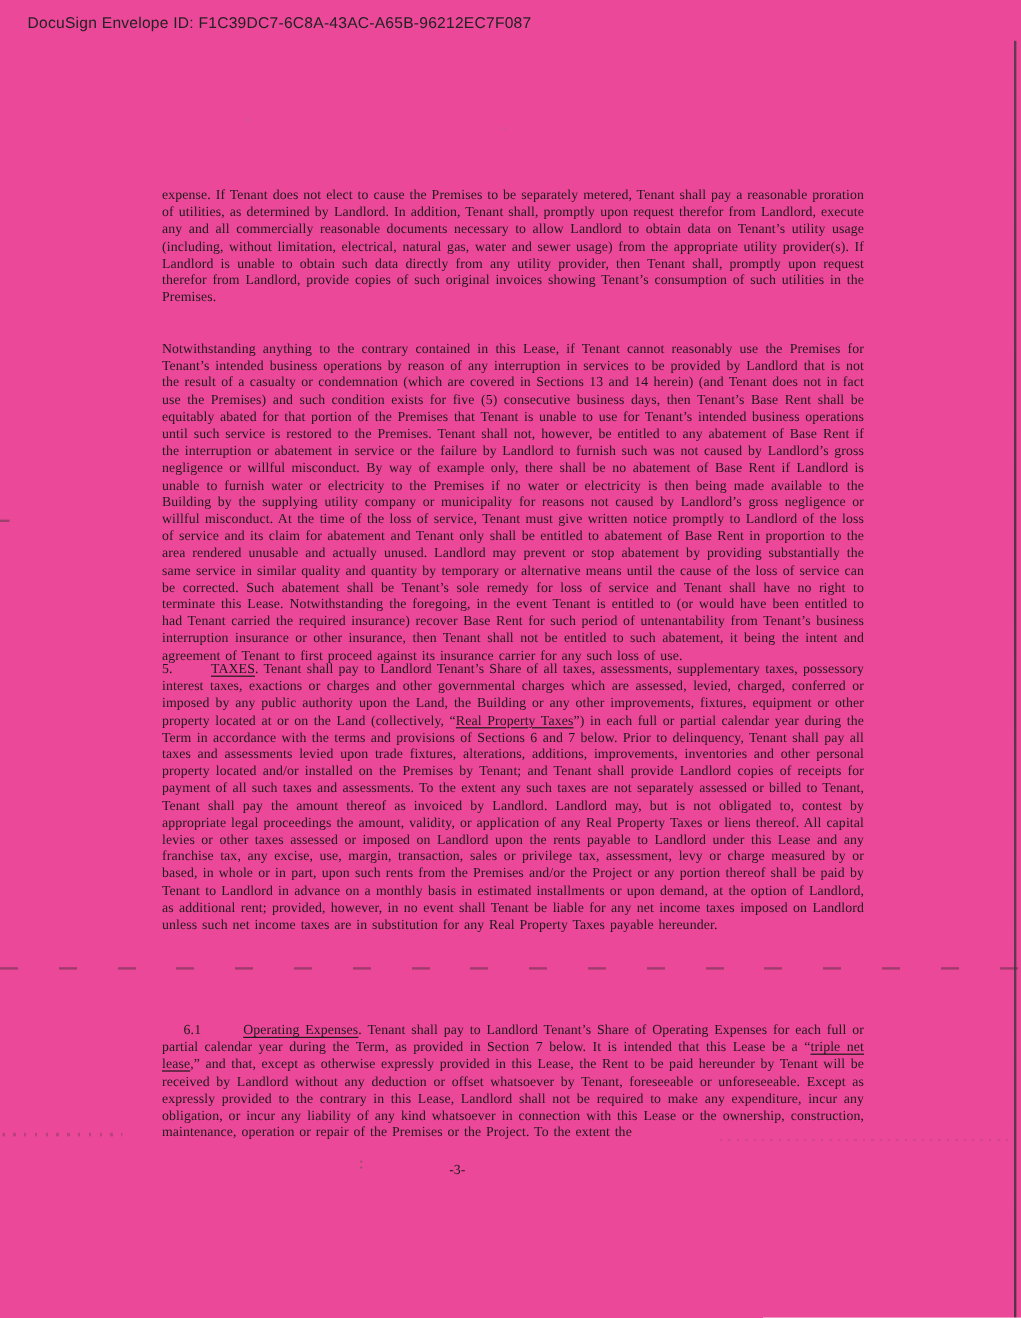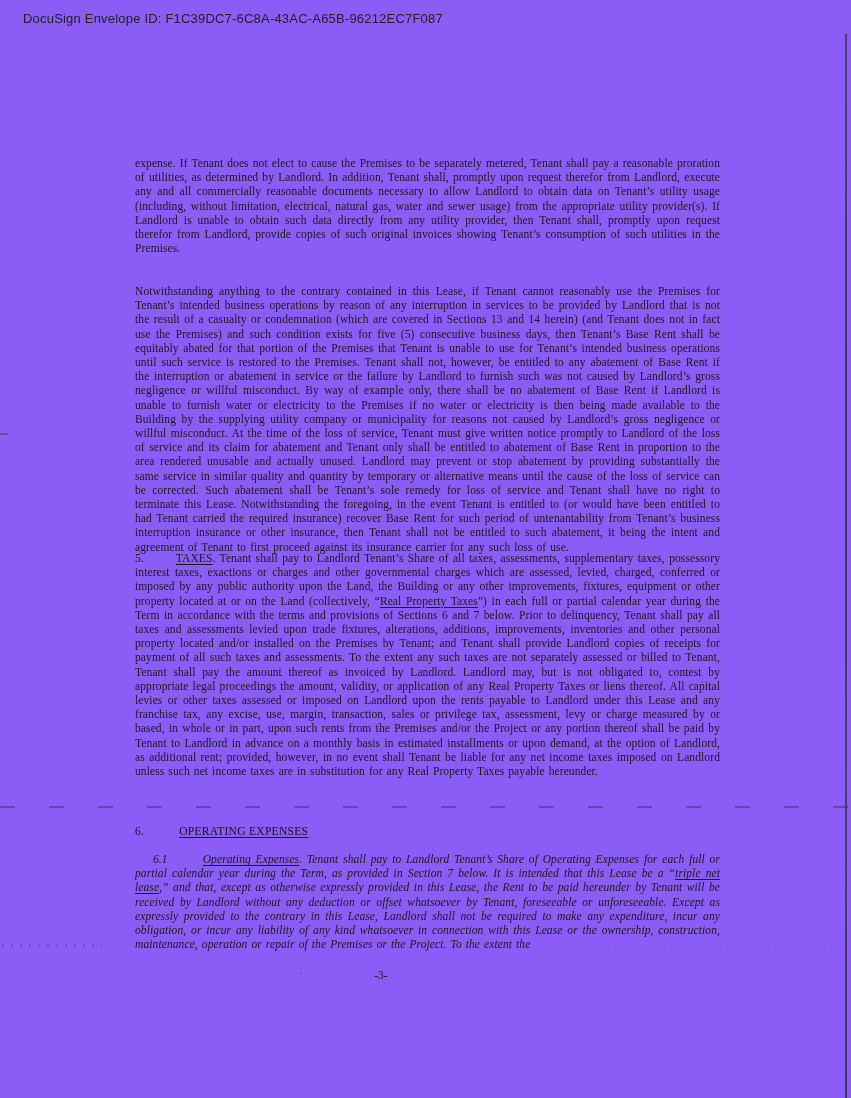--- a/index.html
+++ b/index.html
@@ -3,40 +3,40 @@
 <meta charset="utf-8">
 <style>
   html,body{margin:0;padding:0;}
   body{
     width:851px;height:1098px;position:relative;
     background:#fbfbf9;
     font-family:"Liberation Serif","DejaVu Serif",serif;
     color:#1b1b1b;
     overflow:hidden;
   }
-  .page{position:absolute;inset:0;background:#8b5cf6;}
+  .page{position:absolute;inset:0;background:#ec4899;}
   .docusign{
     position:absolute;left:23px;top:11px;
     font-family:"Liberation Sans","DejaVu Sans",sans-serif;
     font-size:13px;color:#222;letter-spacing:.2px;
     white-space:nowrap;
   }
   .doc-body{position:absolute;left:135px;top:0;width:585px;height:793px;}
   .para{
     position:absolute;left:0;width:585px;margin:0;
     font-size:11.5px;line-height:14.2px;
     text-align:justify;letter-spacing:.1px;word-spacing:1px;
     color:#1a1a1a;
   }
   .heading{
     position:absolute;left:0;width:585px;margin:0;
     font-size:11.5px;line-height:14.2px;letter-spacing:.3px;
     color:#141414;
   }
-  .indent-first{text-indent:18px;font-style:italic;}
+  .indent-first{text-indent:18px;}
   .u{text-decoration:underline;text-underline-offset:1.5px;}
   .tab{display:inline-block;width:32px;}
   .tab-lg{display:inline-block;width:35px;}
   
   [data-name="paragraph-utilities"]{top:156px;}
   [data-name="paragraph-rent-abatement"]{top:284px;}
   [data-name="section-5-taxes"]{top:551px;}
   [data-name="section-6-heading"]{top:824px;}
   [data-name="section-6-1-operating-expenses"]{top:852px;}
   .page-number{
@@ -79,21 +79,20 @@
 </head>
 <body>
 
 <div class="page" data-name="scanned-page">
   <div class="docusign" data-name="docusign-envelope-id">DocuSign Envelope ID: F1C39DC7-6C8A-43AC-A65B-96212EC7F087</div>
 
   <div class="doc-body" data-name="document-body">
       <p class="para" data-name="paragraph-utilities"><span data-name="text-segment">expense.  If Tenant does not elect to cause the Premises to be separately metered, Tenant shall pay a reasonable proration of utilities, as determined by Landlord.  In addition, Tenant shall, promptly upon request therefor from Landlord, execute any and all commercially reasonable documents necessary to allow Landlord to obtain data on Tenant’s utility usage (including, without limitation, electrical, natural gas, water and sewer usage) from the appropriate utility provider(s).  If Landlord is unable to obtain such data directly from any utility provider, then Tenant shall, promptly upon request therefor from Landlord, provide copies of such original invoices showing Tenant’s consumption of such utilities in the Premises.</span></p>
       <p class="para" data-name="paragraph-rent-abatement"><span data-name="text-segment">Notwithstanding anything to the contrary contained in this Lease, if Tenant cannot reasonably use the Premises for Tenant’s intended business operations by reason of any interruption in services to be provided by Landlord that is not the result of a casualty or condemnation (which are covered in Sections 13 and 14 herein) (and Tenant does not in fact use the Premises) and such condition exists for five (5) consecutive business days, then Tenant’s Base Rent shall be equitably abated for that portion of the Premises that Tenant is unable to use for Tenant’s intended business operations until such service is restored to the Premises.  Tenant shall not, however, be entitled to any abatement of Base Rent if the interruption or abatement in service or the failure by Landlord to furnish such was not caused by Landlord’s gross negligence or willful misconduct.  By way of example only, there shall be no abatement of Base Rent if Landlord is unable to furnish water or electricity to the Premises if no water or electricity is then being made available to the Building by the supplying utility company or municipality for reasons not caused by Landlord’s gross negligence or willful misconduct.  At the time of the loss of service, Tenant must give written notice promptly to Landlord of the loss of service and its claim for abatement and Tenant only shall be entitled to abatement of Base Rent in proportion to the area rendered unusable and actually unused.  Landlord may prevent or stop abatement by providing substantially the same service in similar quality and quantity by temporary or alternative means until the cause of the loss of service can be corrected.  Such abatement shall be Tenant’s sole remedy for loss of service and Tenant shall have no right to terminate this Lease.  Notwithstanding the foregoing, in the event Tenant is entitled to (or would have been entitled to had Tenant carried the required insurance) recover Base Rent for such period of untenantability from Tenant’s business interruption insurance or other insurance, then Tenant shall not be entitled to such abatement, it being the intent and agreement of Tenant to first proceed against its insurance carrier for any such loss of use.</span></p>
       <p class="para" data-name="section-5-taxes"><span data-name="text-segment">5.</span><span class="tab" data-name="tab-spacer"></span><span class="u" data-name="text-segment">TAXES</span><span data-name="text-segment">.  Tenant shall pay to Landlord Tenant’s Share of all taxes, assessments, supplementary taxes, possessory interest taxes, exactions or charges and other governmental charges which are assessed, levied, charged, conferred or imposed by any public authority upon the Land, the Building or any other improvements, fixtures, equipment or other property located at or on the Land (collectively, “</span><span class="u" data-name="text-segment">Real Property Taxes</span><span data-name="text-segment">”) in each full or partial calendar year during the Term in accordance with the terms and provisions of Sections 6 and 7 below.  Prior to delinquency, Tenant shall pay all taxes and assessments levied upon trade fixtures, alterations, additions, improvements, inventories and other personal property located and/or installed on the Premises by Tenant; and Tenant shall provide Landlord copies of receipts for payment of all such taxes and assessments.  To the extent any such taxes are not separately assessed or billed to Tenant, Tenant shall pay the amount thereof as invoiced by Landlord.  Landlord may, but is not obligated to, contest by appropriate legal proceedings the amount, validity, or application of any Real Property Taxes or liens thereof.  All capital levies or other taxes assessed or imposed on Landlord upon the rents payable to Landlord under this Lease and any franchise tax, any excise, use, margin, transaction, sales or privilege tax, assessment, levy or charge measured by or based, in whole or in part, upon such rents from the Premises and/or the Project or any portion thereof shall be paid by Tenant to Landlord in advance on a monthly basis in estimated installments or upon demand, at the option of Landlord, as additional rent; provided, however, in no event shall Tenant be liable for any net income taxes imposed on Landlord unless such net income taxes are in substitution for any Real Property Taxes payable hereunder.</span></p>
-      <p class="heading" data-name="section-6-heading"><span data-name="text-segment">6.</span><span class="tab-lg" data-name="tab-spacer"></span><span class="u" data-name="text-segment">OPERATING EXPENSES</span></p>
       <p class="para indent-first" data-name="section-6-1-operating-expenses"><span data-name="text-segment">6.1</span><span class="tab-lg" data-name="tab-spacer"></span><span class="u" data-name="text-segment">Operating Expenses</span><span data-name="text-segment">.  Tenant shall pay to Landlord Tenant’s Share of Operating Expenses for each full or partial calendar year during the Term, as provided in Section 7 below.  It is intended that this Lease be a “</span><span class="u" data-name="text-segment">triple net lease</span><span data-name="text-segment">,” and that, except as otherwise expressly provided in this Lease, the Rent to be paid hereunder by Tenant will be received by Landlord without any deduction or offset whatsoever by Tenant, foreseeable or unforeseeable.  Except as expressly provided to the contrary in this Lease, Landlord shall not be required to make any expenditure, incur any obligation, or incur any liability of any kind whatsoever in connection with this Lease or the ownership, construction, maintenance, operation or repair of the Premises or the Project.  To the extent the</span></p>
     </div>
 
   <div class="page-number" data-name="page-number">-3-</div>
 
   <div class="fold-line" data-name="fold-crease-line"></div>
   <div class="edge-line" data-name="scan-edge-line"></div>
   <div class="edge-dash" data-name="scan-edge-dash"></div>
   <div class="speck-row-left" data-name="scan-noise-row-left"></div>
   <div class="speck-row-right" data-name="scan-noise-row-right"></div>

